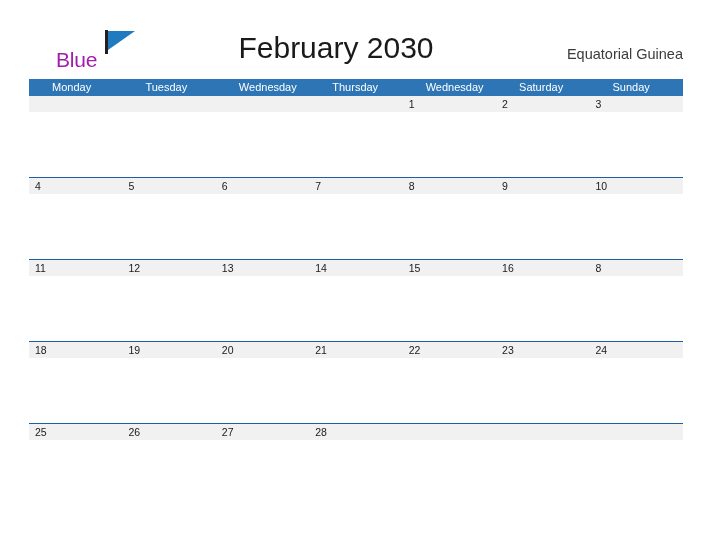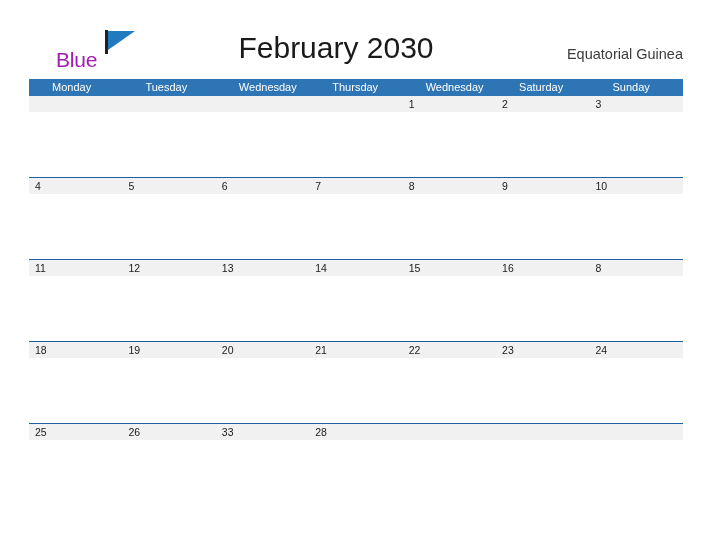--- a/index.html
+++ b/index.html
@@ -232,21 +232,21 @@
         <div class="date-cell">23</div>
         <div class="date-cell">24</div>
       </div>
       <div class="week-body"></div>
     </div>
 
     <div class="week-row bordered">
       <div class="date-strip">
         <div class="date-cell">25</div>
         <div class="date-cell">26</div>
-        <div class="date-cell">33</div>
+        <div class="date-cell">27</div>
         <div class="date-cell">28</div>
         <div class="date-cell"></div>
         <div class="date-cell"></div>
         <div class="date-cell"></div>
       </div>
       <div class="week-body"></div>
     </div>
 
   </div>
 

